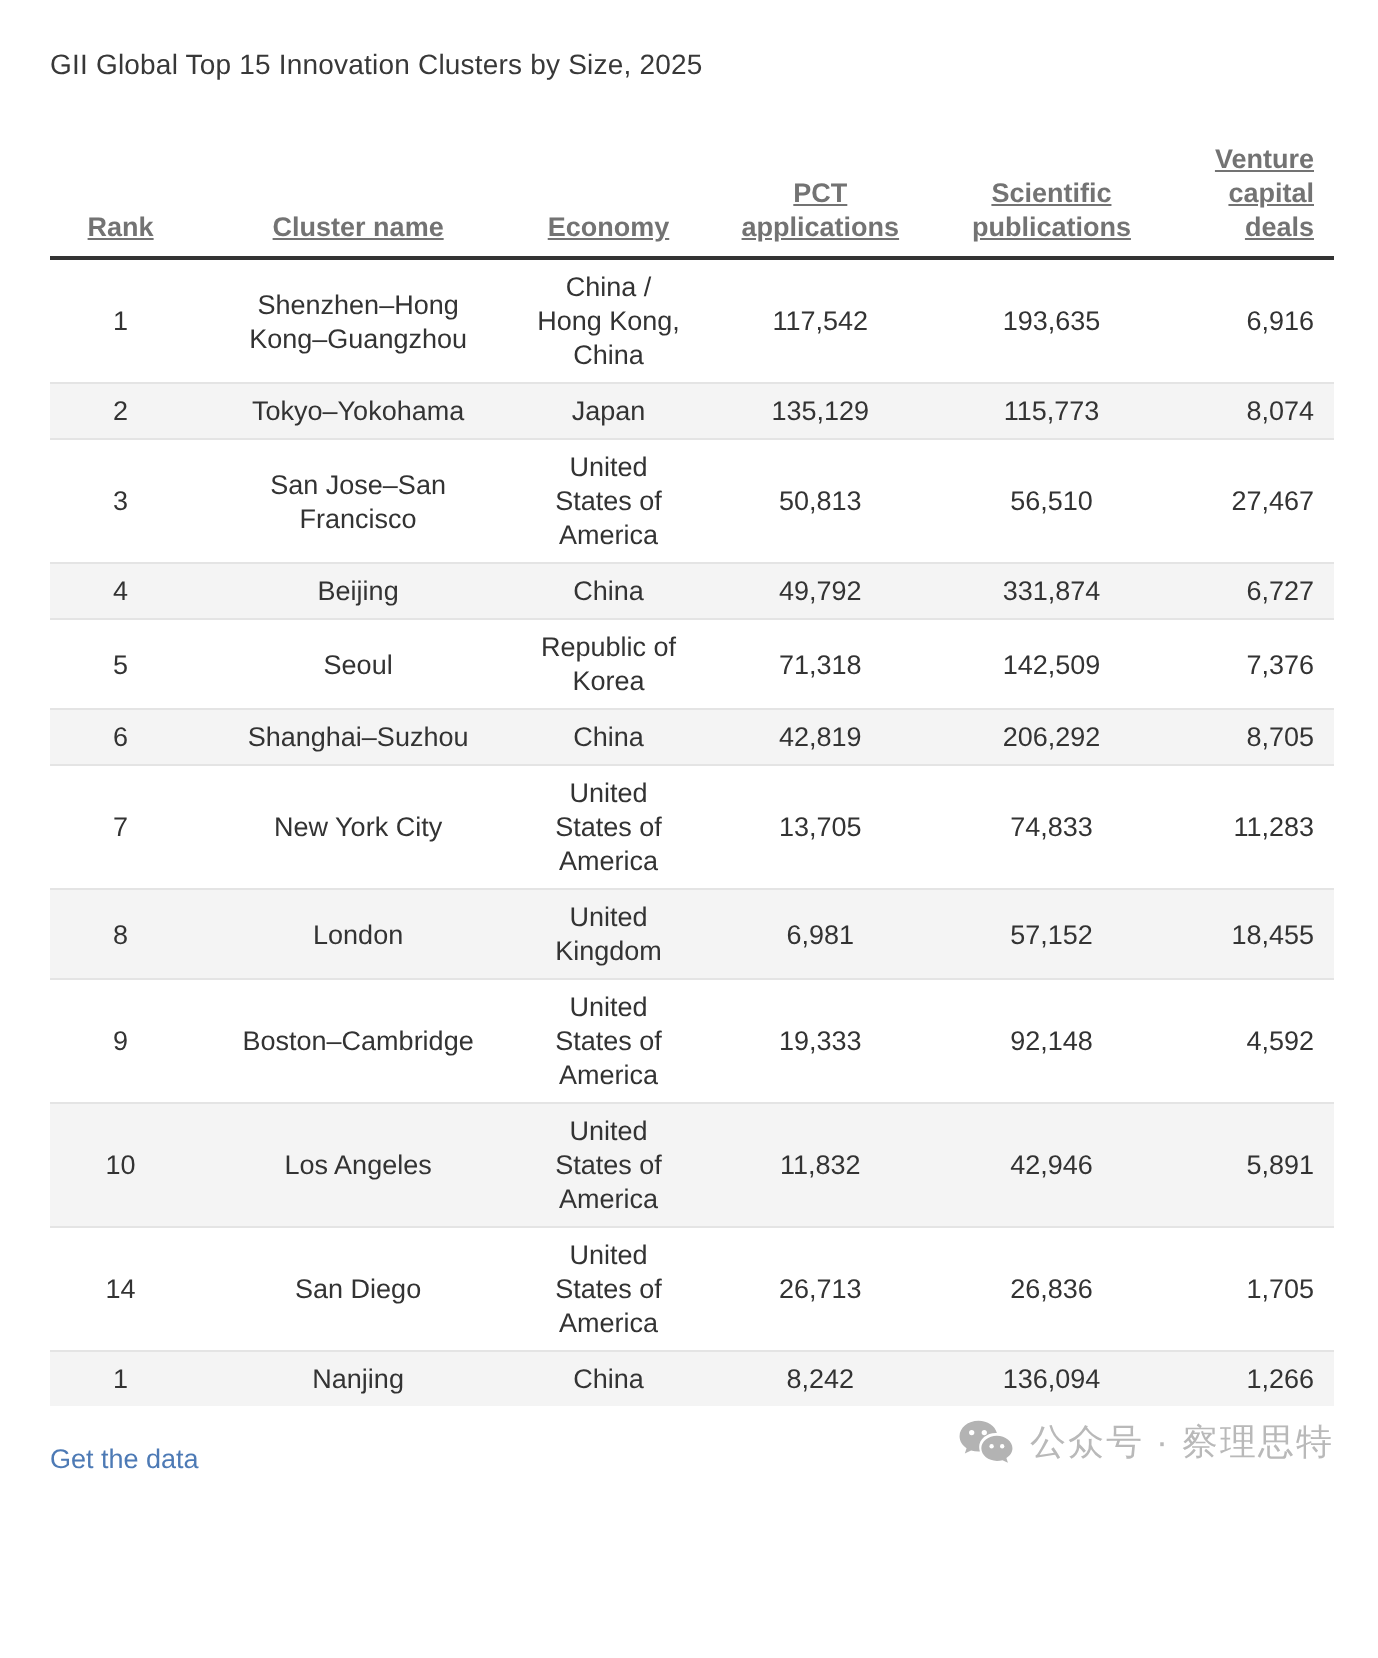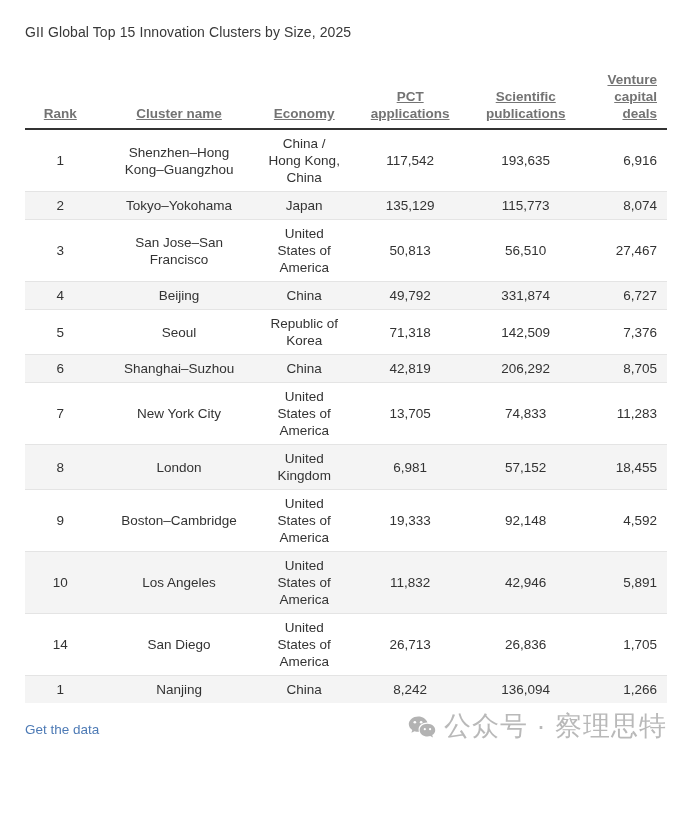--- a/index.html
+++ b/index.html
@@ -69,21 +69,21 @@
     font-size: 13.5px;
     color: var(--link);
     text-decoration: none;
     cursor: pointer;
   }
   .watermark {
     display: flex;
     align-items: center;
     gap: 8px;
     color: var(--watermark);
-    font-size: 27px;
+    font-size: 18px;
     letter-spacing: 1px;
   }
   .watermark svg { display: block; color: #b3b3b3; }
 </style>
 </head>
 <body>
 
 <div class="page">
 
   <h1 class="title">GII Global Top 15 Innovation Clusters by Size, 2025</h1>

